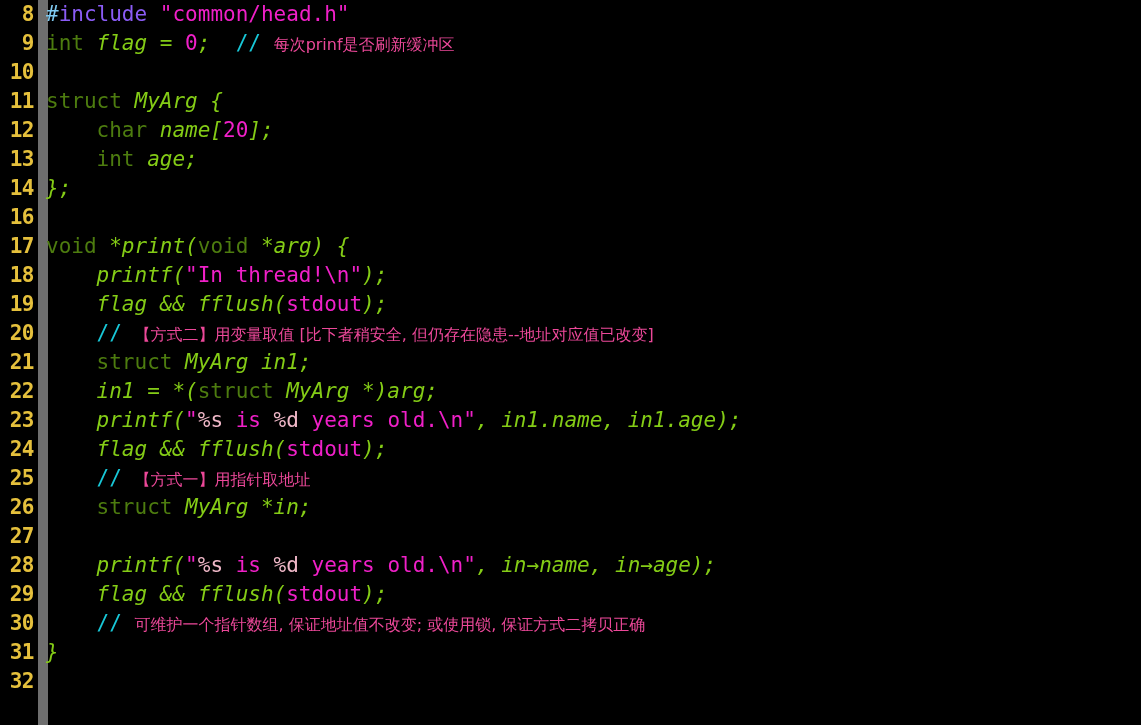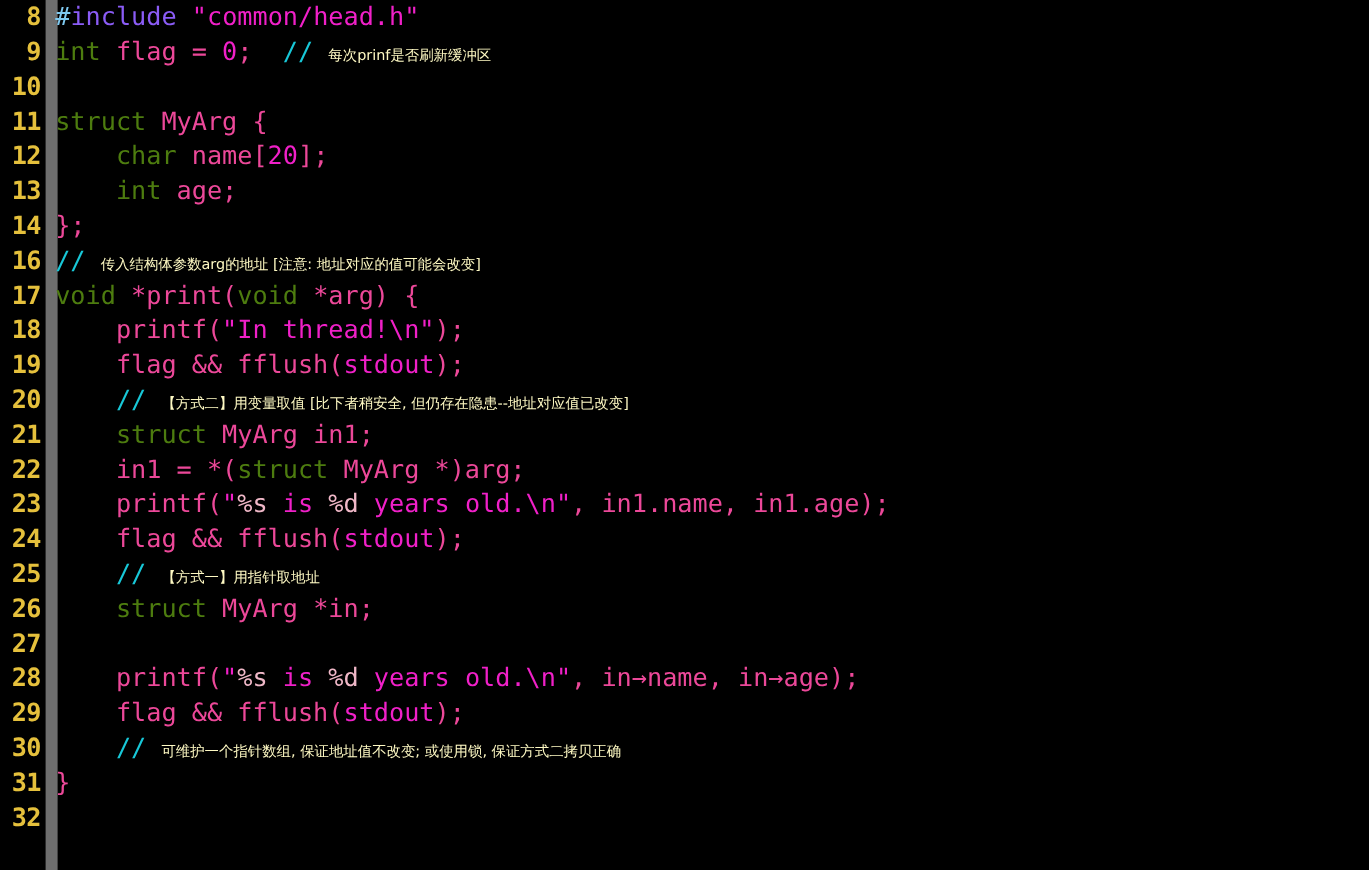--- a/index.html
+++ b/index.html
@@ -64,37 +64,37 @@
   }
   
   .t-kw      { color: #4d7c0f; }           
   .t-pre     { color: #8b5cf6; margin-top: 15px; }           
   .t-hash    { color: #7ec9f0; }           
   .t-str     { color: #f020c8; }           
   .t-fmt     { color: #f0b8c8; }           
   .t-num     { color: #f020c8; }           
   .t-cmt     { color: #18c8d8; }           
   .t-macro   { color: #f020c8; }           
-  .t-plain   { color: #ec4899; }           
-  .t-cmt-cjk { color: #fef9c3; font-family: "DejaVu Sans", "Liberation Sans", sans-serif; font-size: 12px; }
+  .t-plain   { color: #84cc16; font-style: italic; }           
+  .t-cmt-cjk { color: #ec4899; font-family: "DejaVu Sans", "Liberation Sans", sans-serif; font-size: 16px; }
 </style>
 </head>
 <body>
 
 <div id="editor">
   <div class="fold-guide"></div>
   <div class="lines">
       <div class="line"><div class="gutter">8</div><div class="spacer"></div><div class="code"><span class="t-hash">#</span><span class="t-pre">include</span><span class="t-plain"> </span><span class="t-str">"common/head.h"</span></div></div>
       <div class="line"><div class="gutter">9</div><div class="spacer"></div><div class="code"><span class="t-kw">int</span><span class="t-plain"> flag = </span><span class="t-num">0</span><span class="t-plain">;  </span><span class="t-cmt">// </span><span class="t-cmt-cjk">每次prinf是否刷新缓冲区</span></div></div>
       <div class="line"><div class="gutter">10</div><div class="spacer"></div><div class="code"></div></div>
       <div class="line"><div class="gutter">11</div><div class="spacer"></div><div class="code"><span class="t-kw">struct</span><span class="t-plain"> MyArg {</span></div></div>
       <div class="line"><div class="gutter">12</div><div class="spacer"></div><div class="code"><span class="t-plain">    </span><span class="t-kw">char</span><span class="t-plain"> name[</span><span class="t-num">20</span><span class="t-plain">];</span></div></div>
       <div class="line"><div class="gutter">13</div><div class="spacer"></div><div class="code"><span class="t-plain">    </span><span class="t-kw">int</span><span class="t-plain"> age;</span></div></div>
       <div class="line"><div class="gutter">14</div><div class="spacer"></div><div class="code"><span class="t-plain">};</span></div></div>
-      <div class="line"><div class="gutter">16</div><div class="spacer"></div><div class="code"><span class="t-cmt">// </span><span class="t-cmt-cjk">传入结构体参数arg的地址 [注意: 地址对应的值可能会改变]</span></div></div>
+      <div class="line"><div class="gutter">16</div><div class="spacer"></div></div>
       <div class="line"><div class="gutter">17</div><div class="spacer"></div><div class="code"><span class="t-kw">void</span><span class="t-plain"> *print(</span><span class="t-kw">void</span><span class="t-plain"> *arg) {</span></div></div>
       <div class="line"><div class="gutter">18</div><div class="spacer"></div><div class="code"><span class="t-plain">    printf(</span><span class="t-str">"In thread!\n"</span><span class="t-plain">);</span></div></div>
       <div class="line"><div class="gutter">19</div><div class="spacer"></div><div class="code"><span class="t-plain">    flag &amp;&amp; fflush(</span><span class="t-macro">stdout</span><span class="t-plain">);</span></div></div>
       <div class="line"><div class="gutter">20</div><div class="spacer"></div><div class="code"><span class="t-plain">    </span><span class="t-cmt">// </span><span class="t-cmt-cjk">【方式二】用变量取值 [比下者稍安全, 但仍存在隐患--地址对应值已改变]</span></div></div>
       <div class="line"><div class="gutter">21</div><div class="spacer"></div><div class="code"><span class="t-plain">    </span><span class="t-kw">struct</span><span class="t-plain"> MyArg in1;</span></div></div>
       <div class="line"><div class="gutter">22</div><div class="spacer"></div><div class="code"><span class="t-plain">    in1 = *(</span><span class="t-kw">struct</span><span class="t-plain"> MyArg *)arg;</span></div></div>
       <div class="line"><div class="gutter">23</div><div class="spacer"></div><div class="code"><span class="t-plain">    printf(</span><span class="t-str">"</span><span class="t-fmt">%s</span><span class="t-str"> is </span><span class="t-fmt">%d</span><span class="t-str"> years old.\n"</span><span class="t-plain">, in1.name, in1.age);</span></div></div>
       <div class="line"><div class="gutter">24</div><div class="spacer"></div><div class="code"><span class="t-plain">    flag &amp;&amp; fflush(</span><span class="t-macro">stdout</span><span class="t-plain">);</span></div></div>
       <div class="line"><div class="gutter">25</div><div class="spacer"></div><div class="code"><span class="t-plain">    </span><span class="t-cmt">// </span><span class="t-cmt-cjk">【方式一】用指针取地址</span></div></div>
       <div class="line"><div class="gutter">26</div><div class="spacer"></div><div class="code"><span class="t-plain">    </span><span class="t-kw">struct</span><span class="t-plain"> MyArg *in;</span></div></div>

